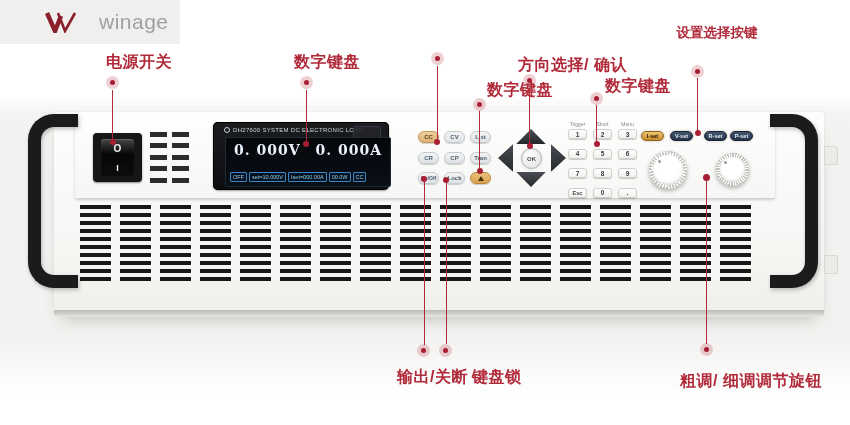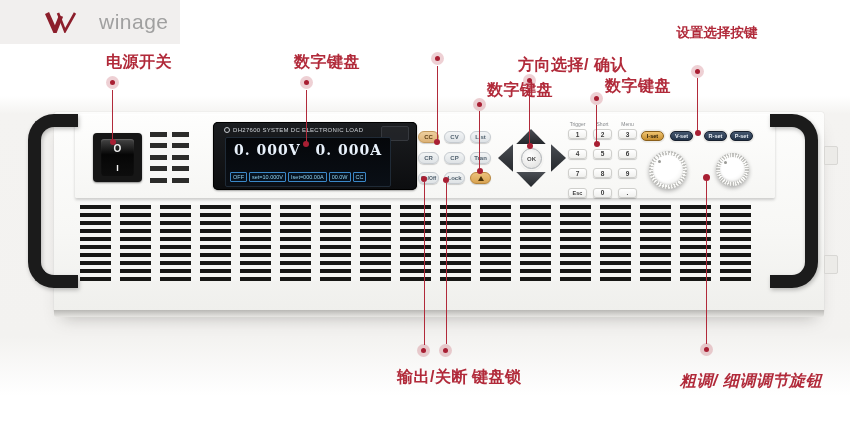--- a/index.html
+++ b/index.html
@@ -46,21 +46,21 @@
       repeating-linear-gradient(90deg,rgba(0,0,0,0) 0 17px,#f8f8f6 17px 22px),
       repeating-linear-gradient(180deg,#2c2c2a 0 5px,#f8f8f6 5px 11.5px);}
 
   
   .grille{left:80px;top:205px;width:671px;height:76px;
     background:
       repeating-linear-gradient(90deg,rgba(0,0,0,0) 0 31px,#f5f5f3 31px 40px),
       repeating-linear-gradient(180deg,#171715 0 4px,#f5f5f3 4px 8px);}
 
   
-  .display-bezel{left:213px;top:122px;width:204px;height:68px;border-radius:5px;
+  .display-bezel{left:213px;top:122px;width:176px;height:68px;border-radius:5px;
     background:linear-gradient(180deg,#1b1d20,#0c0d0f);
     box-shadow:inset 0 0 0 1px #000,0 1px 2px rgba(0,0,0,.35);}
   .disp-title{position:absolute;left:11px;top:5px;display:flex;align-items:center;gap:3px;color:#cfd3d8;font-size:6px;letter-spacing:.3px;white-space:nowrap;}
   .disp-logo{width:6px;height:6px;border:1px solid #c8ccd1;border-radius:50%;box-sizing:border-box;}
   .disp-sticker{position:absolute;right:8px;top:4px;width:26px;height:13px;background:#232529;border:1px solid #3a3d42;border-radius:2px;opacity:.9;}
   .lcd-screen{position:absolute;left:12px;top:15px;width:164px;height:48px;border:1px solid #1f2a36;border-radius:2px;
     background:linear-gradient(180deg,#05070a,#0a0f16);}
   .lcd-main{position:absolute;left:8px;right:8px;top:4px;display:flex;justify-content:space-between;
     font-family:"DejaVu Serif",serif;font-weight:bold;font-size:14px;color:#e9f2fc;letter-spacing:1px;}
   .lcd-status{position:absolute;left:4px;right:4px;bottom:4px;display:flex;gap:2px;}
@@ -268,15 +268,15 @@
   <div class="ann-label" style="left:363px;top:367px;">输出/关断</div>
 
   <div class="ann-dot" style="left:443px;top:177px;"></div>
   <div class="ann-line" style="left:446px;top:183px;height:161px;"></div>
   <div class="ann-halo" style="left:439px;top:344px;"></div>
   <div class="ann-label" style="left:438px;top:367px;">键盘锁</div>
 
   <div class="ann-dot" style="left:703px;top:174px;width:7px;height:7px;"></div>
   <div class="ann-line" style="left:706px;top:181px;height:163px;"></div>
   <div class="ann-halo" style="left:700px;top:343px;"></div>
-  <div class="ann-label" style="left:646px;top:371px;font-style:italic;">粗调/ 细调调节旋钮</div>
+  <div class="ann-label" style="left:646px;top:371px;">粗调/ 细调调节旋钮</div>
 
 </div>
 
 </body></html>

